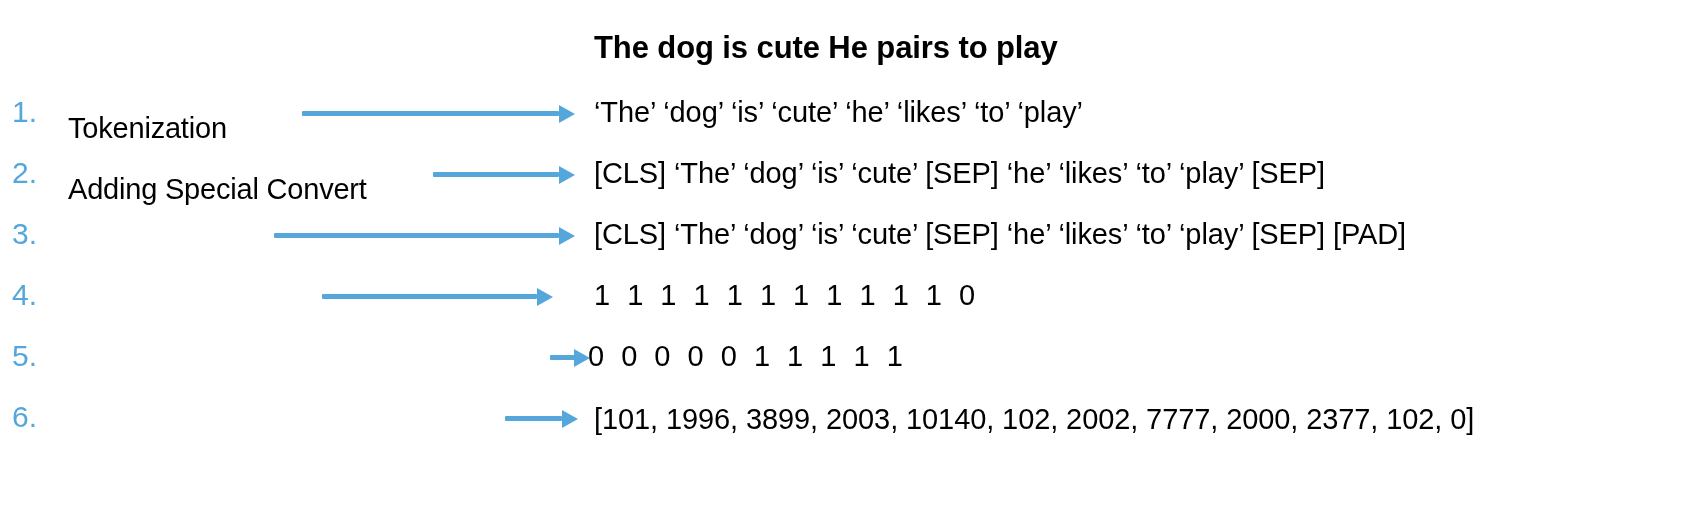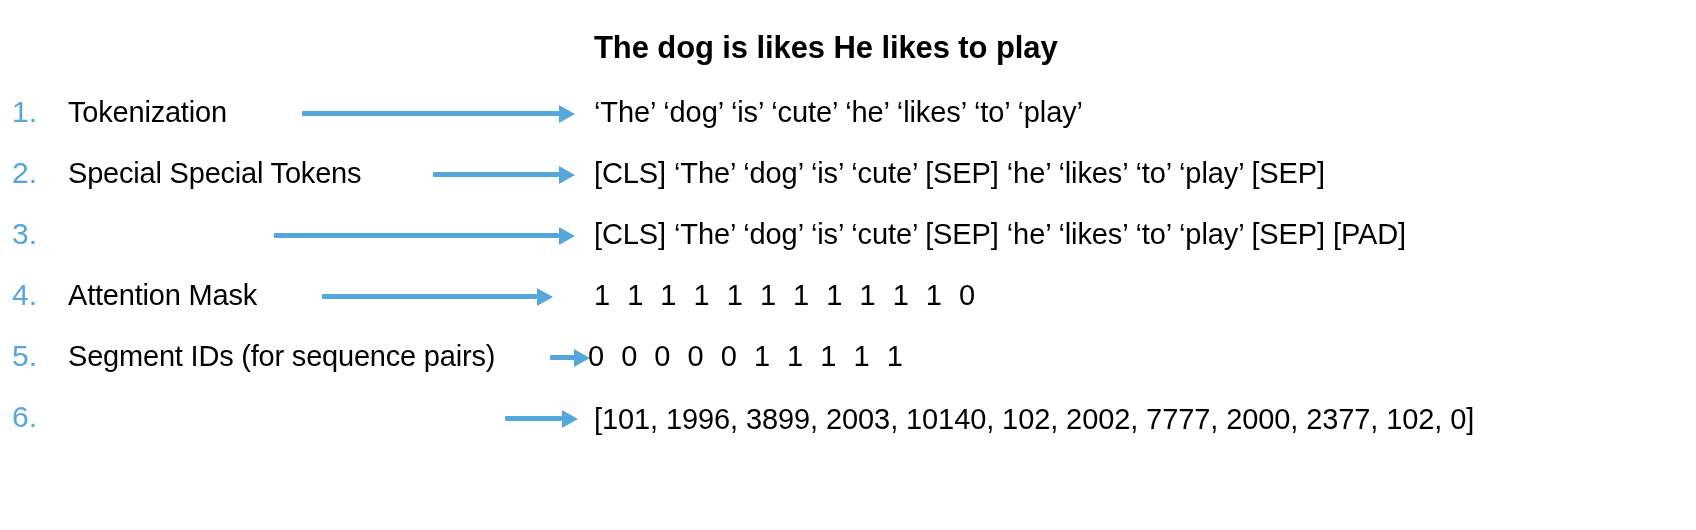--- a/index.html
+++ b/index.html
@@ -56,21 +56,21 @@
     text-align: left;
     color: #55A7DB;
     font-size: 30px;
     font-weight: normal;
     line-height: 40px;
   }
 
   .step-label {
     position: absolute;
     left: 68px;
-    top: 0;
+    top: 16px;
     font-size: 29px;
     font-weight: normal;
     line-height: 40px;
     white-space: nowrap;
     letter-spacing: -0.2px;
   }
 
   
   .arrow {
     position: absolute;
@@ -115,66 +115,64 @@
     white-space: normal;
     line-height: 44px;
     width: 1108px;
   }
 </style>
 </head>
 <body>
 
 <div id="slide">
 
-  <div class="header-sentence">The dog is likes He likes to play</div>
+  <div class="header-sentence">The dog is cute He pairs to play</div>
 
   <div class="steps">
 
     <div class="step-row">
       <div class="step-num">1.</div>
       <div class="step-label">Tokenization</div>
       <div class="arrow" style="left:302px; width:273px;">
         <div class="shaft" style="width:257px;"></div>
         <div class="head" style="left:257px;"></div>
       </div>
       <div class="step-value">‘The’ ‘dog’ ‘is’ ‘cute’ ‘he’ ‘likes’ ‘to’ ‘play’</div>
     </div>
 
     <div class="step-row">
       <div class="step-num">2.</div>
-      <div class="step-label">Special Special Tokens</div>
+      <div class="step-label">Adding Special Convert</div>
       <div class="arrow" style="left:433px; width:142px;">
         <div class="shaft" style="width:126px;"></div>
         <div class="head" style="left:126px;"></div>
       </div>
       <div class="step-value">[CLS] ‘The’ ‘dog’ ‘is’ ‘cute’ [SEP] ‘he’ ‘likes’ ‘to’ ‘play’ [SEP]</div>
     </div>
 
     <div class="step-row">
       <div class="step-num">3.</div>
       <div class="arrow" style="left:274px; width:301px;">
         <div class="shaft" style="width:285px;"></div>
         <div class="head" style="left:285px;"></div>
       </div>
       <div class="step-value">[CLS] ‘The’ ‘dog’ ‘is’ ‘cute’ [SEP] ‘he’ ‘likes’ ‘to’ ‘play’ [SEP] [PAD]</div>
     </div>
 
     <div class="step-row">
       <div class="step-num">4.</div>
-      <div class="step-label">Attention Mask</div>
       <div class="arrow" style="left:322px; width:231px;">
         <div class="shaft" style="width:215px;"></div>
         <div class="head" style="left:215px;"></div>
       </div>
       <div class="step-value digits">1 1 1 1 1 1 1 1 1 1 1 0</div>
     </div>
 
     <div class="step-row">
       <div class="step-num">5.</div>
-      <div class="step-label">Segment IDs (for sequence pairs)</div>
       <div class="arrow" style="left:550px; width:40px;">
         <div class="shaft" style="width:26px;"></div>
         <div class="head" style="left:24px;"></div>
       </div>
       <div class="step-value digits" style="left:588px;">0 0 0 0 0 1 1 1 1 1</div>
     </div>
 
     <div class="step-row">
       <div class="step-num">6.</div>
       <div class="arrow" style="left:505px; width:73px;">

